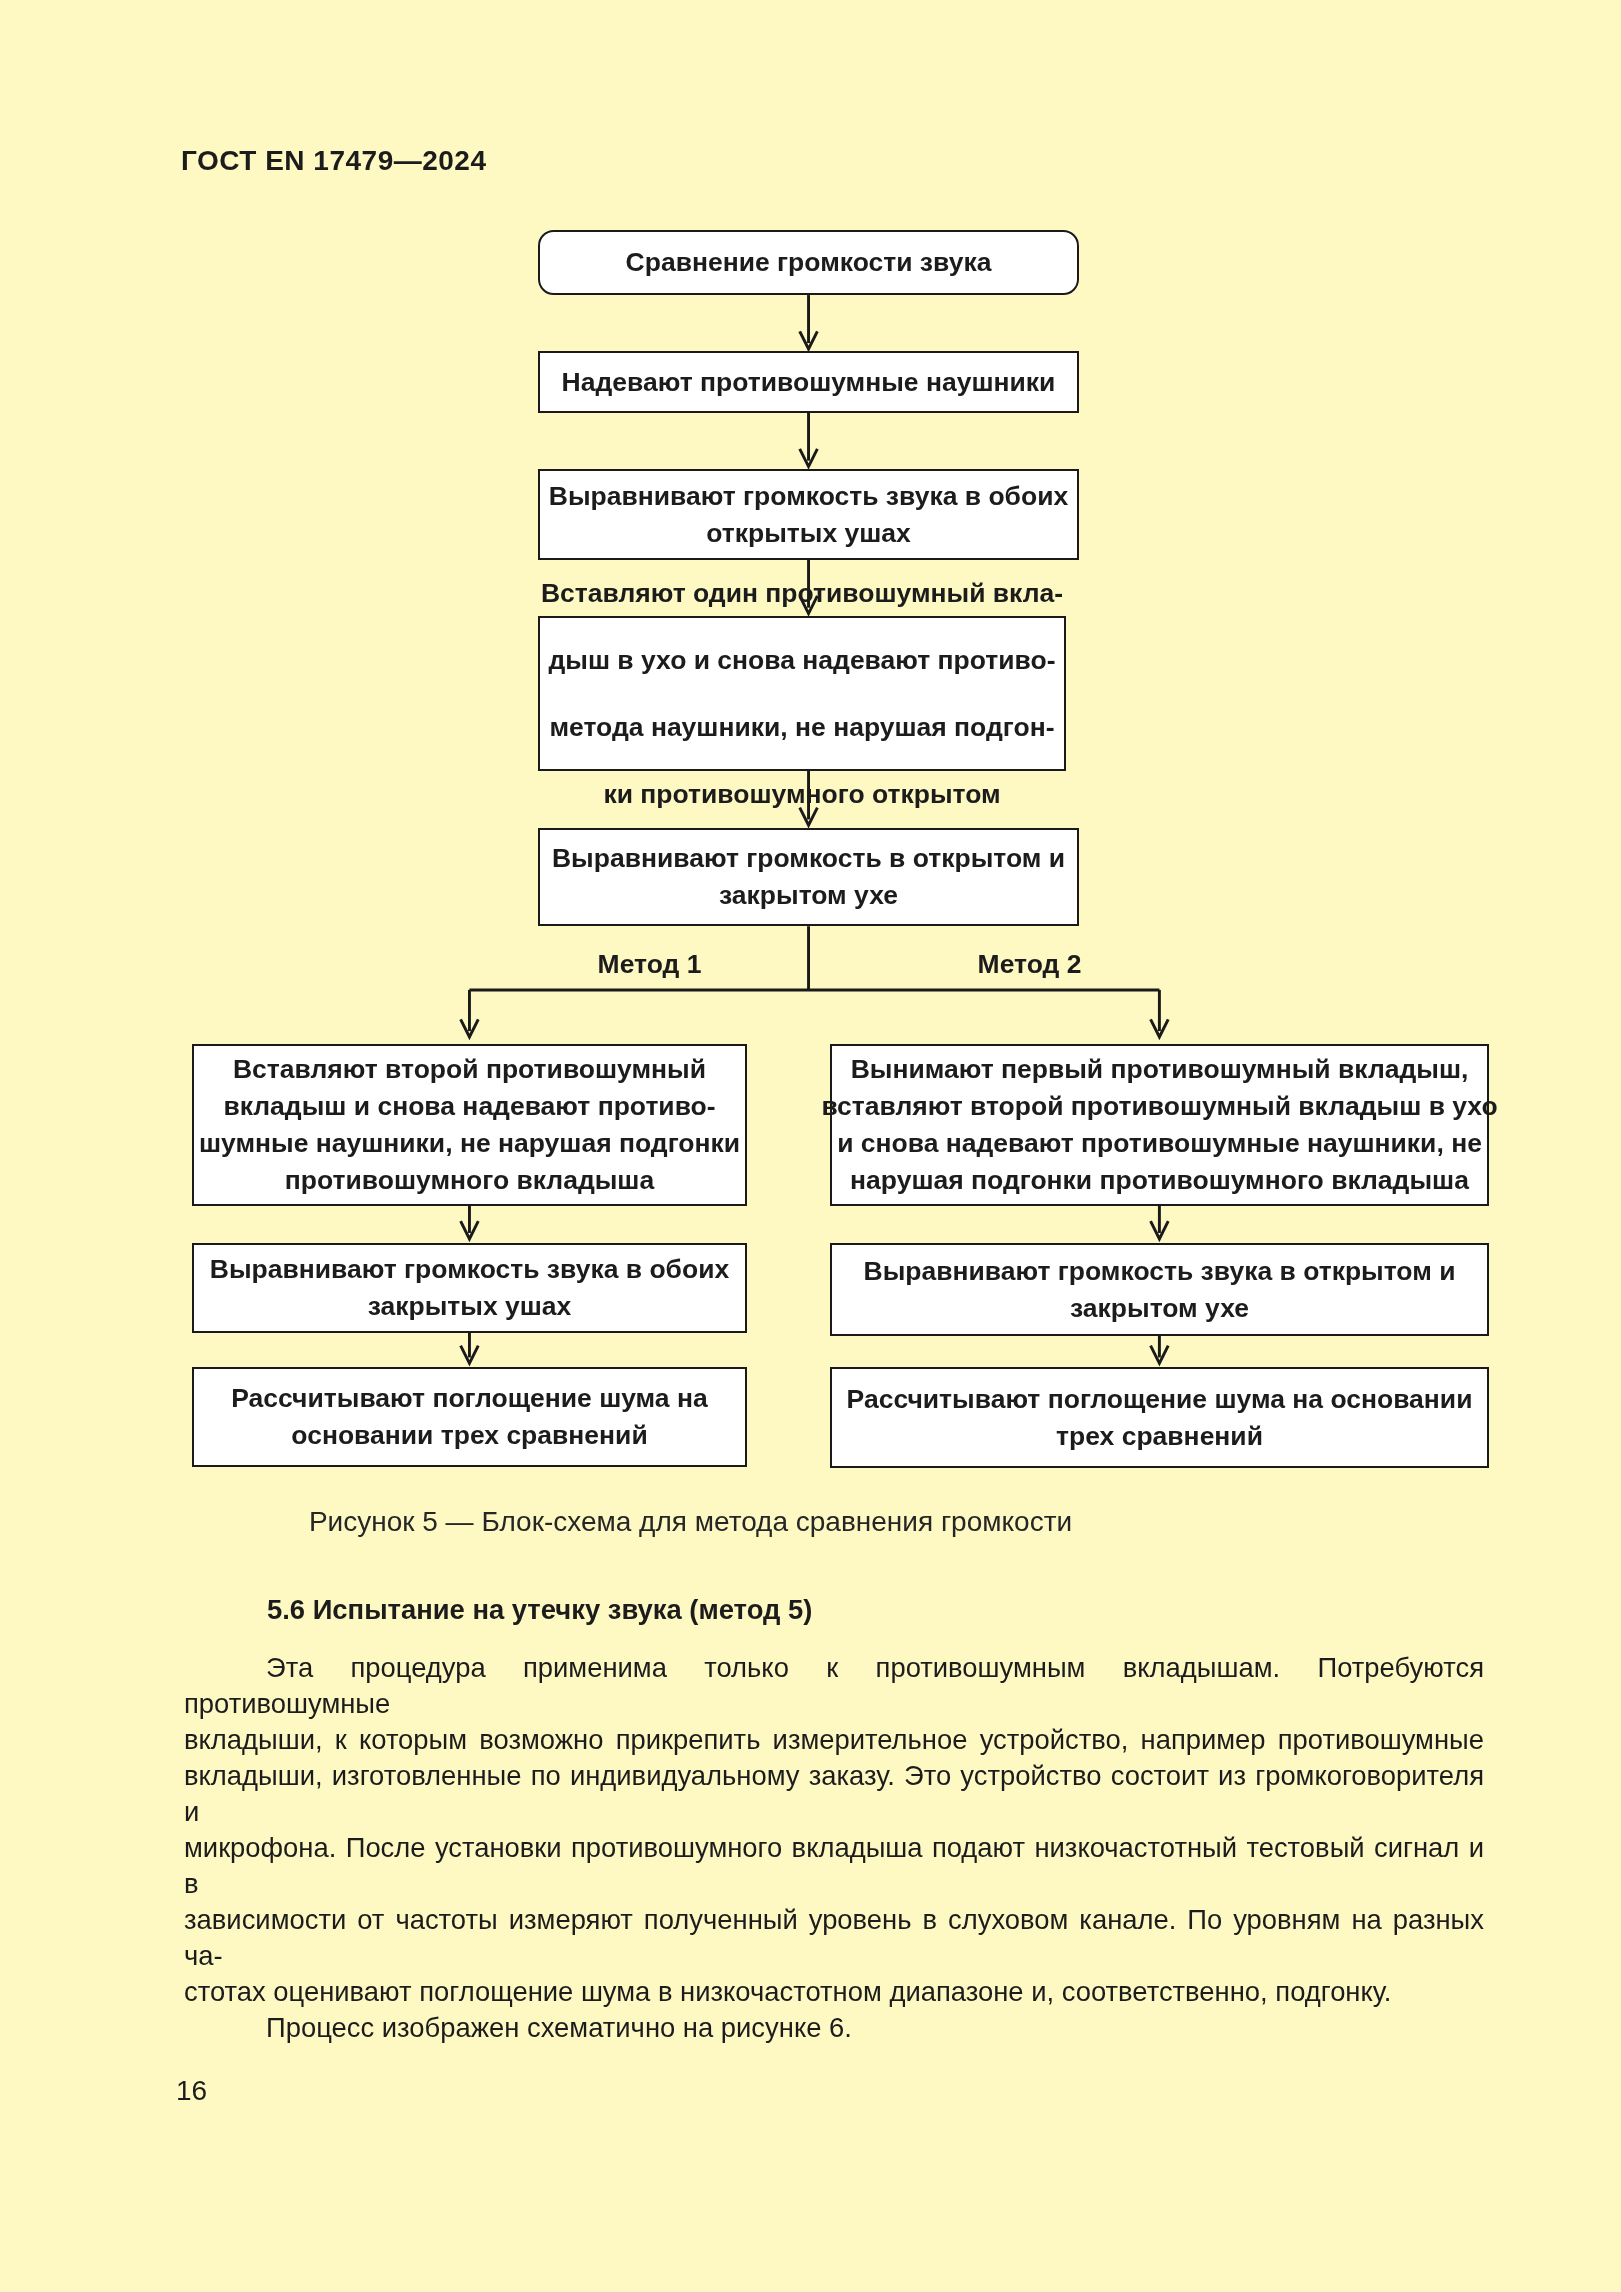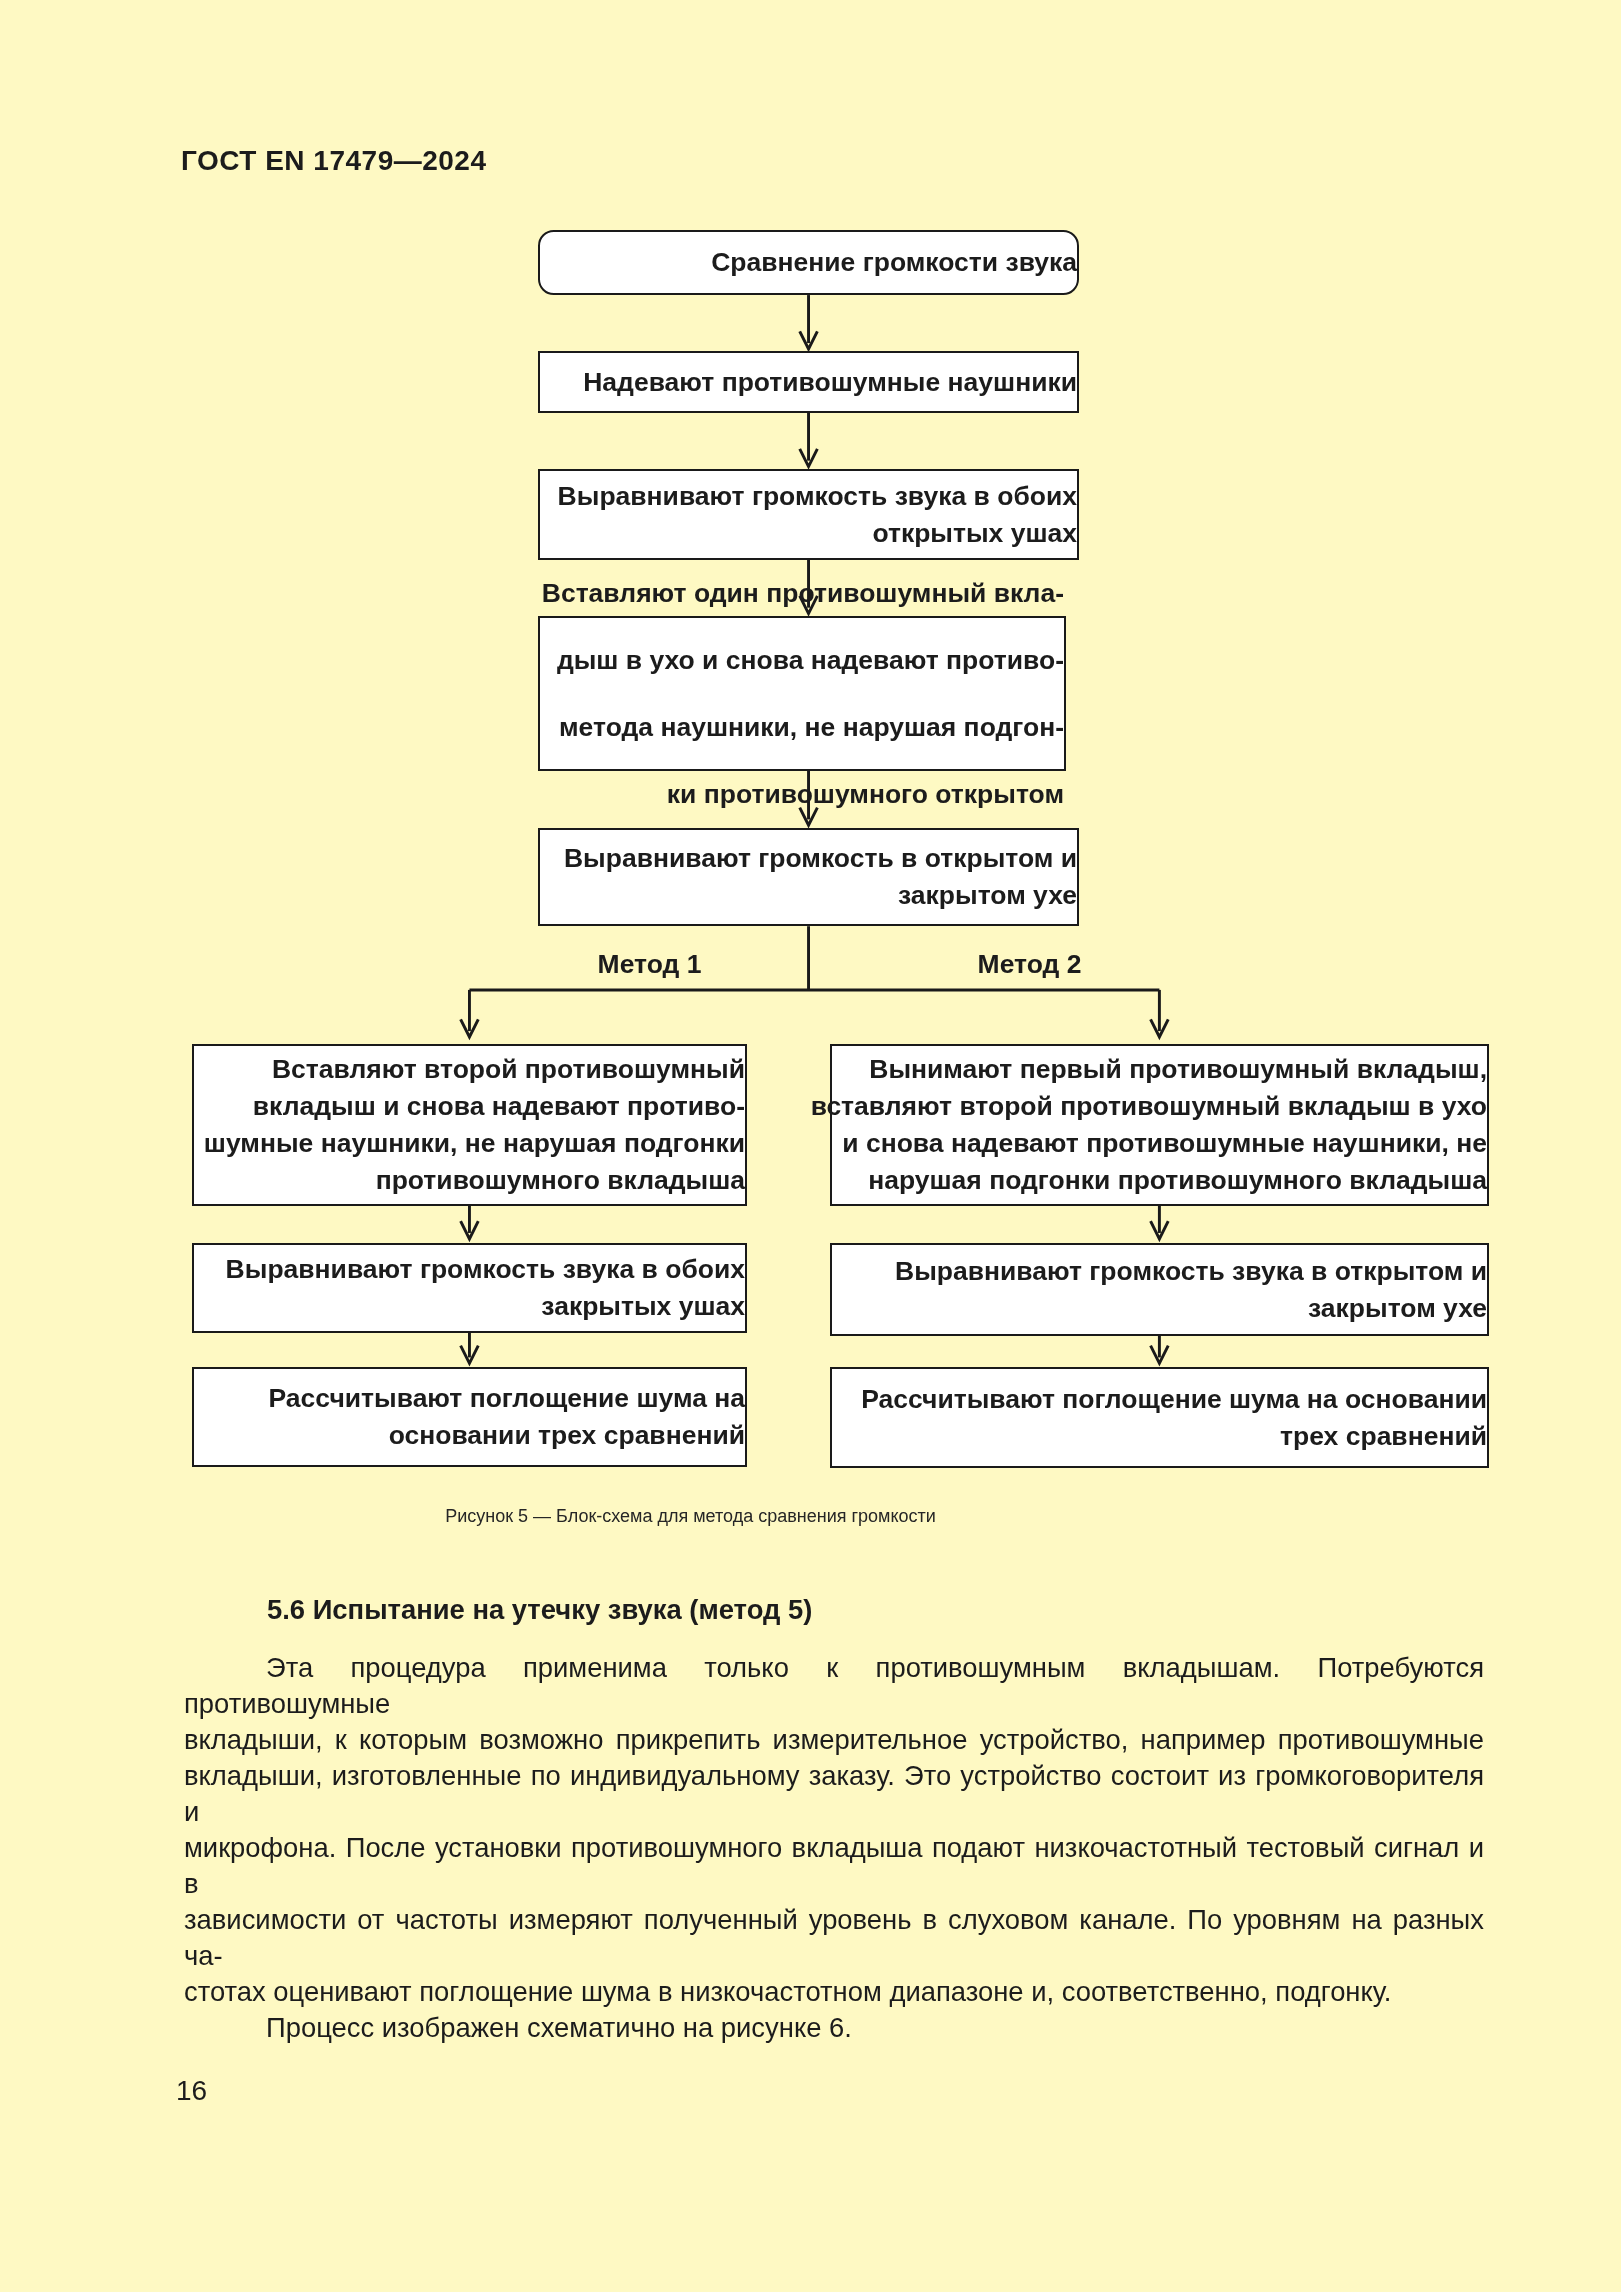--- a/index.html
+++ b/index.html
@@ -12,35 +12,35 @@
     overflow:hidden;
   }
   .hdr{
     position:absolute;left:181px;top:145px;
     font-size:28px;font-weight:bold;letter-spacing:0.5px;
   }
   .fc-box{
     position:absolute;
     border:2.9px solid #1a1a1a;
     background:#ffffff;
-    display:flex;flex-direction:column;justify-content:center;align-items:flex-end;
+    display:flex;flex-direction:column;justify-content:center;align-items:center;
     text-align:center;
     font-size:26.5px;font-weight:bold;line-height:37px;
     box-sizing:border-box;
   }
   .fc-box div{white-space:nowrap;}
   .rounded{border-radius:15.7px;}
   .m-label{
     position:absolute;top:949px;
     font-size:26.5px;font-weight:bold;text-align:center;width:127px;
   }
   .connectors{position:absolute;left:0;top:0;}
   .caption{
     position:absolute;left:0;top:1506px;width:1381px;
-    text-align:center;font-size:18px;color:#262626;
+    text-align:center;font-size:28px;color:#262626;
   }
   .sec-head{
     position:absolute;left:267px;top:1594px;
     font-size:27.4px;font-weight:bold;
   }
   .body-text{
     position:absolute;left:184px;top:1650px;width:1300px;
     font-size:27.4px;line-height:36px;
   }
   .jline{text-align:justify;text-align-last:justify;}

